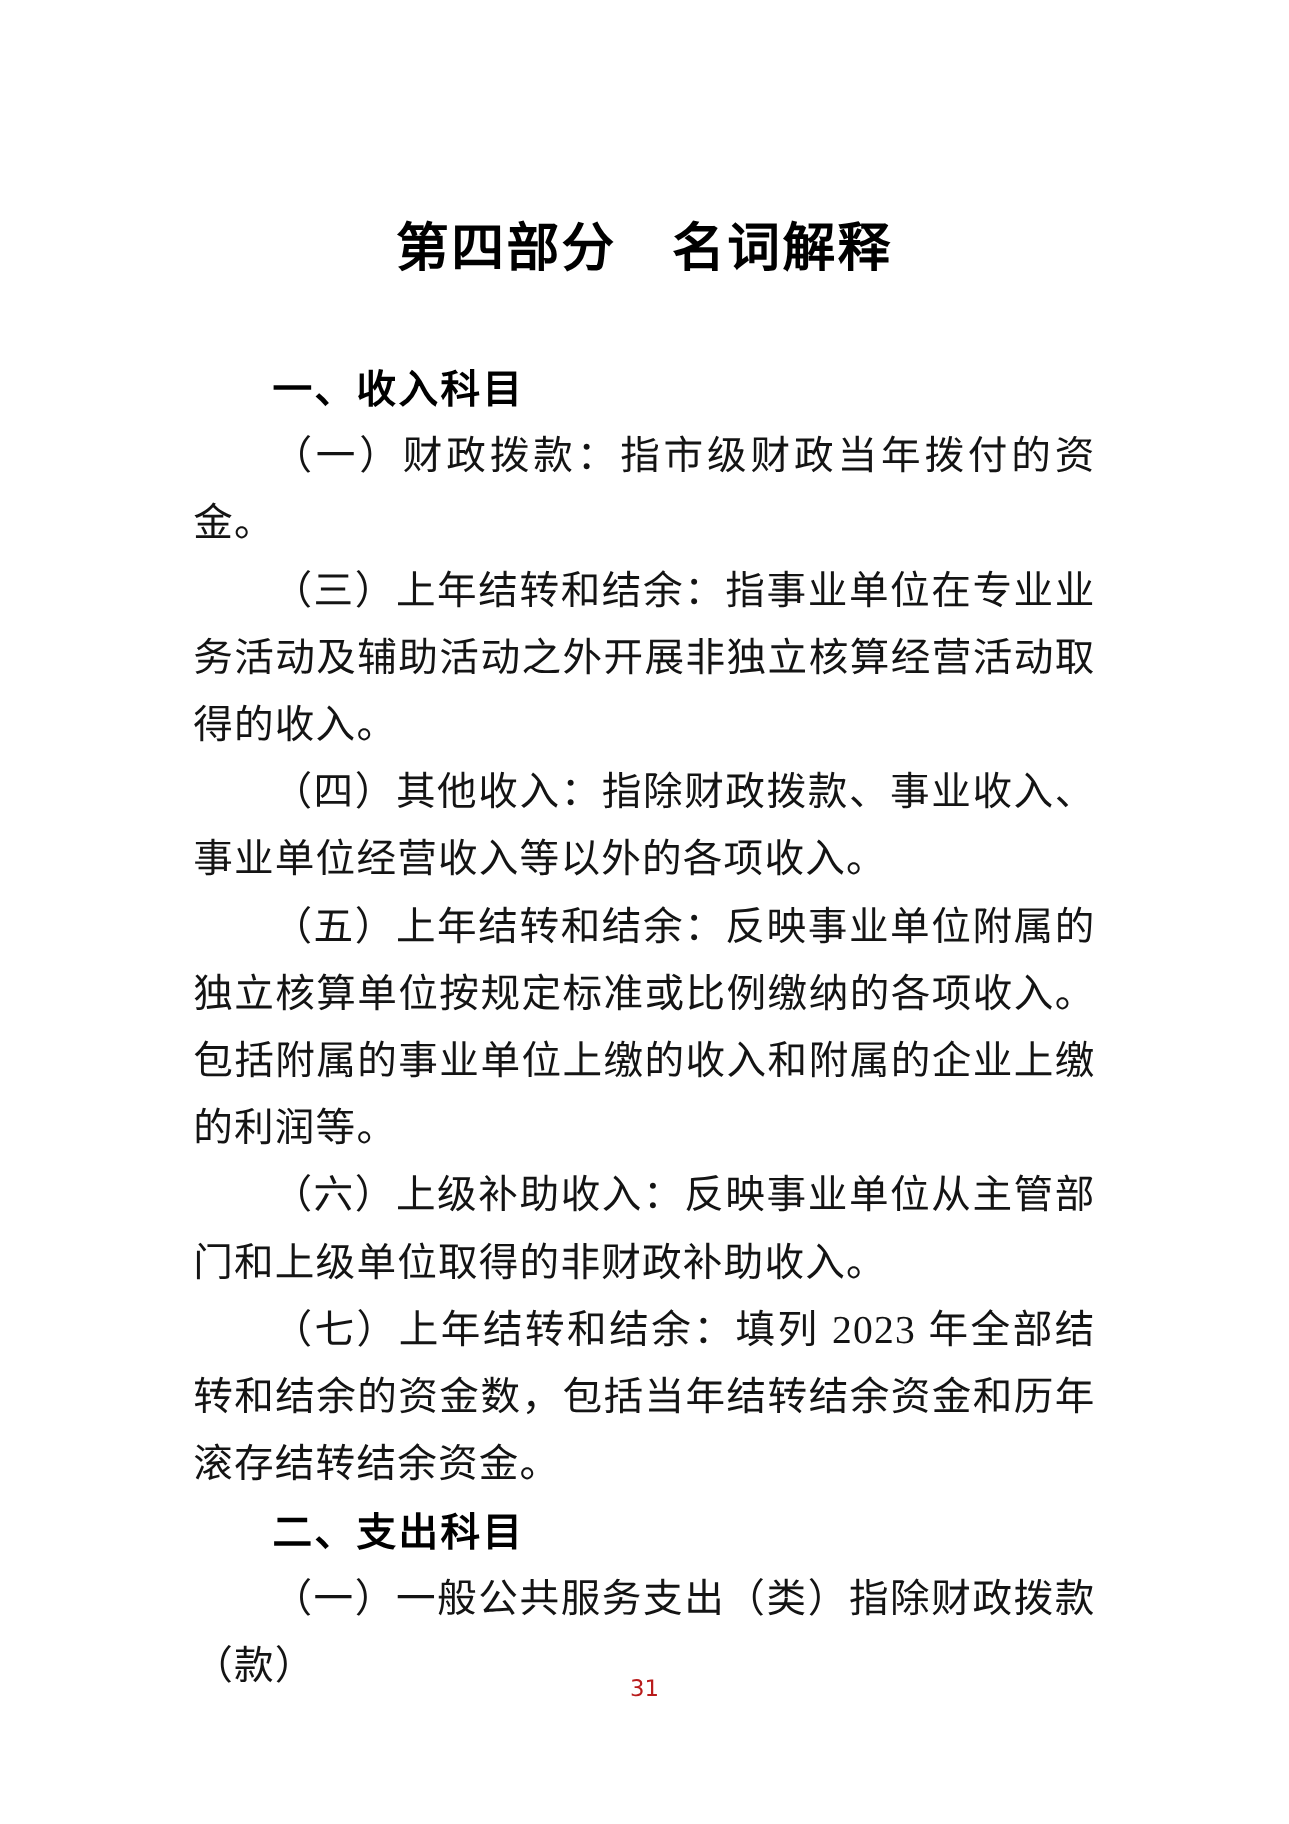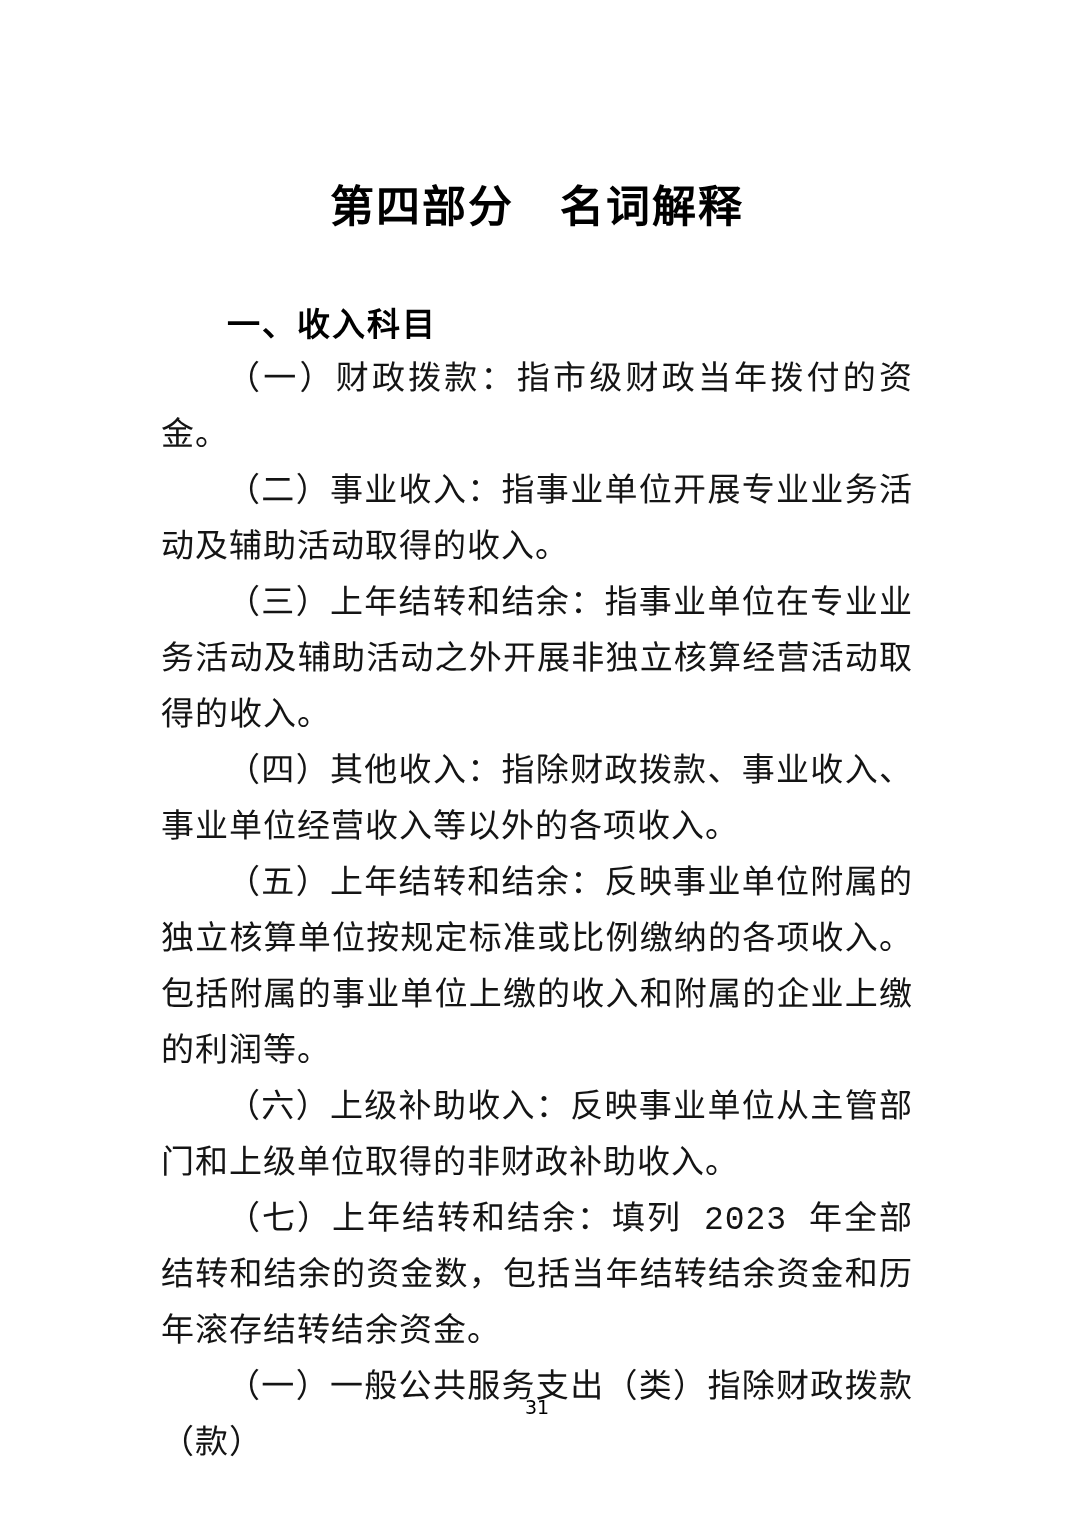--- a/index.html
+++ b/index.html
@@ -36,55 +36,54 @@
     font-size: 33px;
     line-height: 56px;
     color: #141414;
     text-align: justify;
     letter-spacing: 1px;
   }
 
   .content p {
     text-indent: 2em;
     margin: 0;
-    font-family: Liberation Mono, monospace;
   }
 
   .content p.heading {
     font-family: "Liberation Sans", "DejaVu Sans", sans-serif;
     font-weight: bold;
     color: #000000;
     letter-spacing: 2px;
   }
 
   .page-number {
     position: absolute;
     bottom: 102px;
     left: 0;
     width: 100%;
     text-align: center;
     font-family: "DejaVu Sans", "Liberation Sans", sans-serif;
     font-size: 19px;
-    color: #000000;
+    color: #b91c1c;
   }
 </style>
 </head>
 <body>
 
 <div class="page">
 
   <h1 class="doc-title">第四部分　名词解释</h1>
 
   <div class="content">
     <p class="heading">一、收入科目</p>
     <p>（一）财政拨款：指市级财政当年拨付的资金。</p>
-    <p>（二）事业收入：指事业单位开展专业业务活动及辅助活动取得的收入。</p>
     <p>（三）上年结转和结余：指事业单位在专业业务活动及辅助活动之外开展非独立核算经营活动取得的收入。</p>
     <p>（四）其他收入：指除财政拨款、事业收入、事业单位经营收入等以外的各项收入。</p>
     <p>（五）上年结转和结余：反映事业单位附属的独立核算单位按规定标准或比例缴纳的各项收入。包括附属的事业单位上缴的收入和附属的企业上缴的利润等。</p>
     <p>（六）上级补助收入：反映事业单位从主管部门和上级单位取得的非财政补助收入。</p>
     <p>（七）上年结转和结余：填列 2023 年全部结转和结余的资金数，包括当年结转结余资金和历年滚存结转结余资金。</p>
+    <p class="heading">二、支出科目</p>
     <p>（一）一般公共服务支出（类）指除财政拨款（款）</p>
   </div>
 
   <div class="page-number">31</div>
 
 </div>
 
 </body></html>

